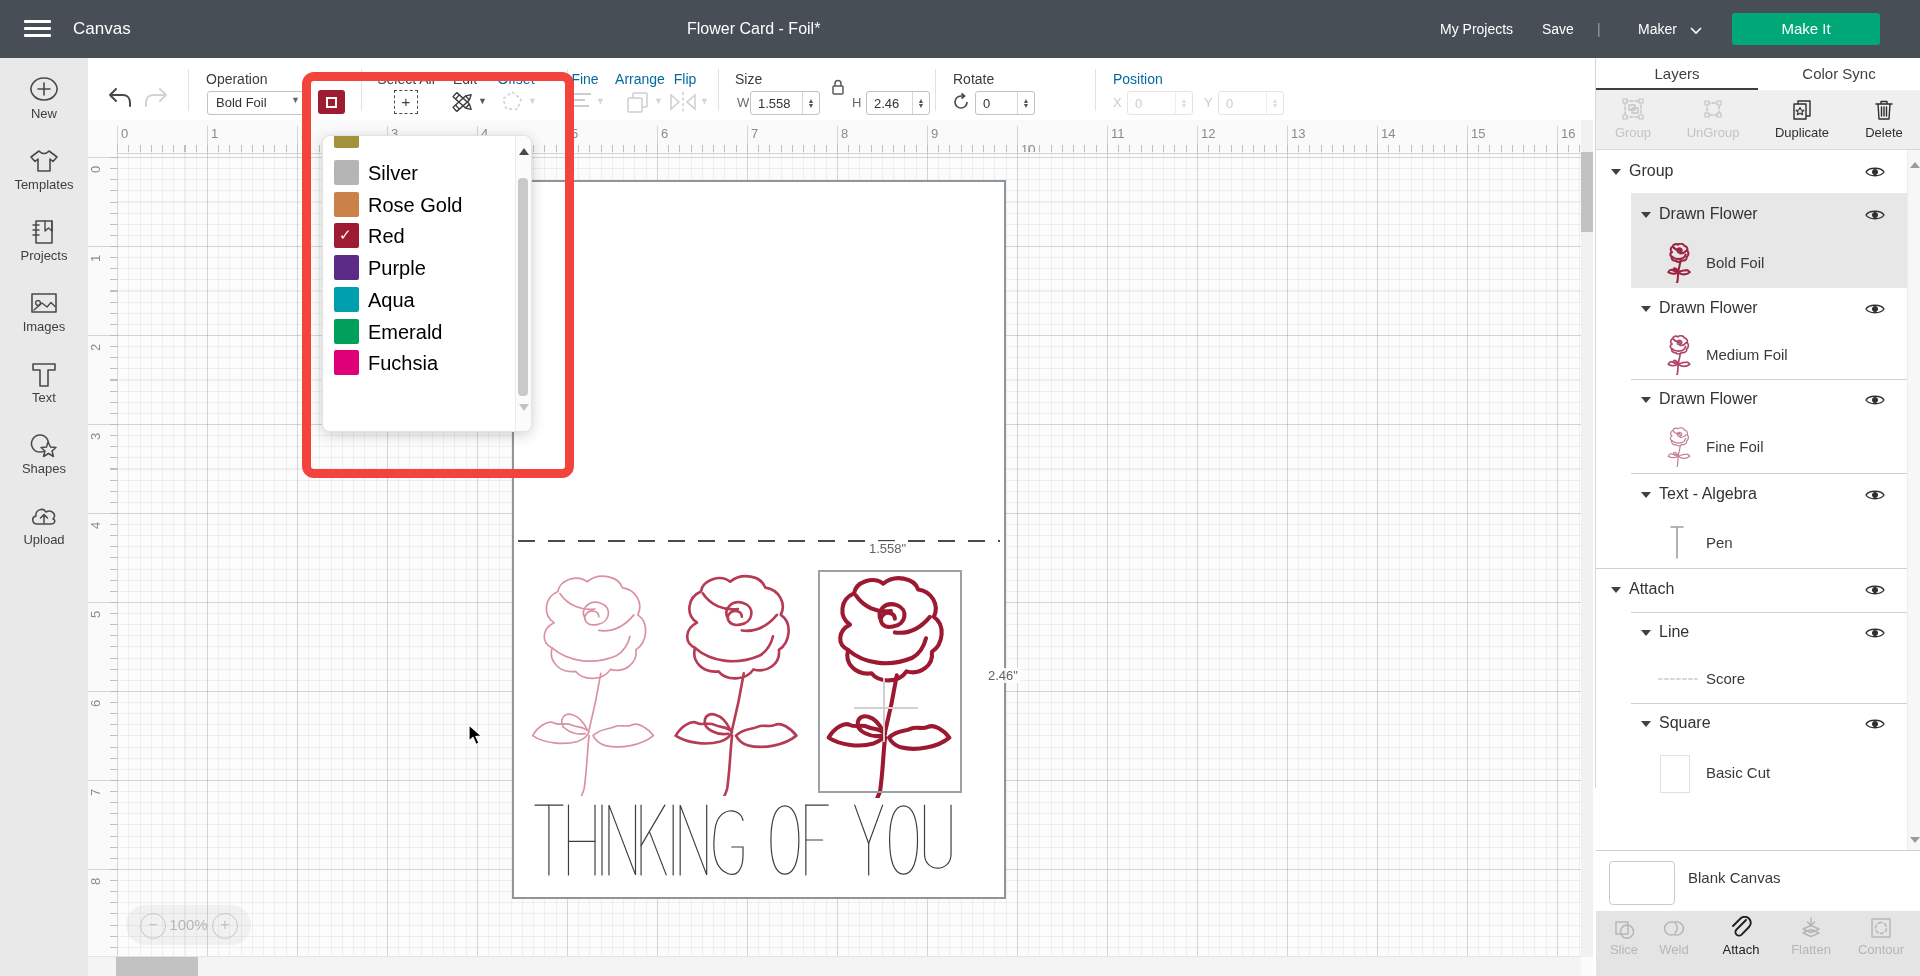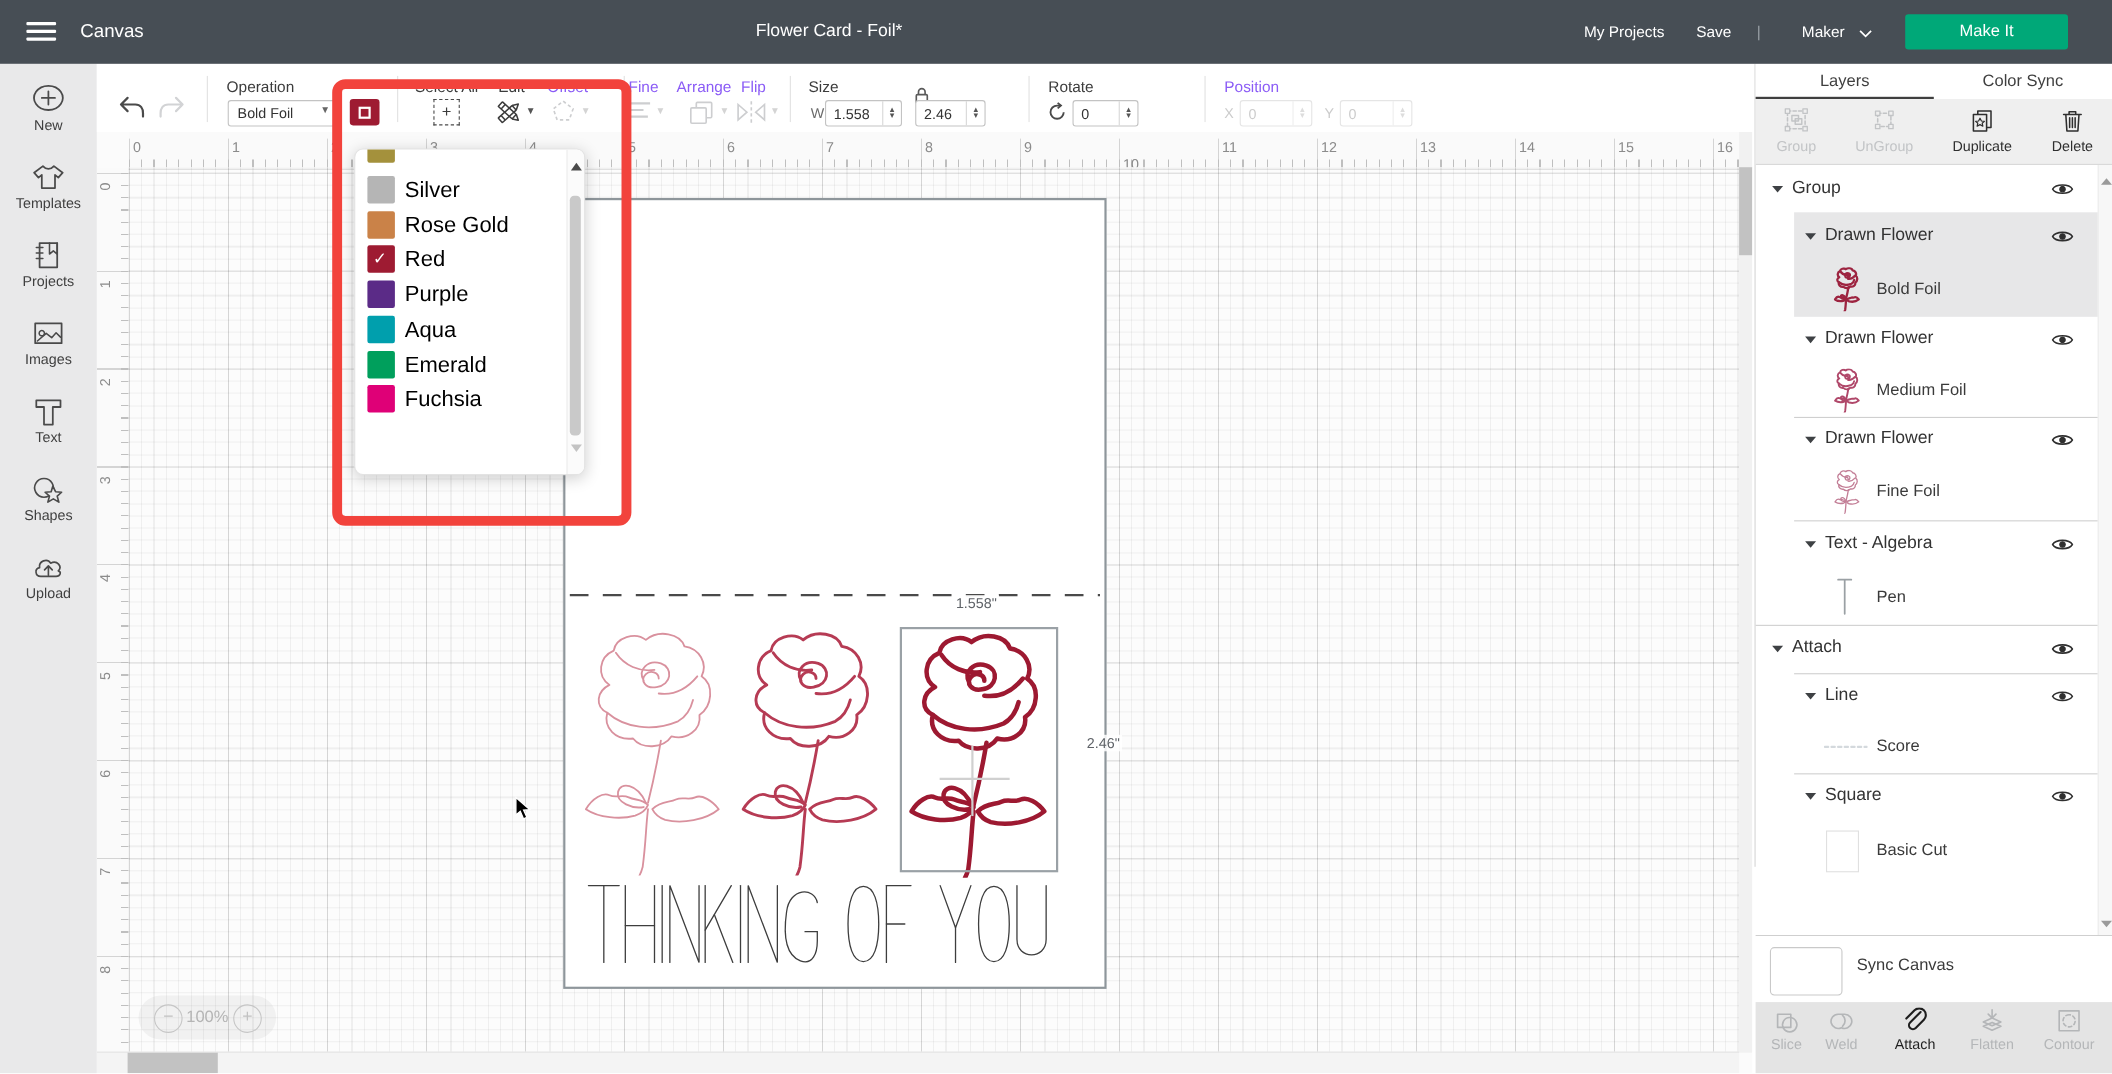--- a/index.html
+++ b/index.html
@@ -20,21 +20,21 @@
 #makeItBtn{left:1732px;top:13px;width:148px;height:32px;background:#00a878;border-radius:3px;color:#fff;font-size:15px;text-align:center;line-height:32px;cursor:pointer}
 
 #sidebar{left:0;top:58px;width:88px;height:918px;background:#e9e9ea;z-index:5}
 .side-item{position:absolute;left:0;width:88px;text-align:center;color:#3f3f3f}
 .side-item .lbl{font-size:13px;display:block;margin-top:2px}
 .side-item svg{display:block;margin:0 auto}
 
 #toolbar{left:88px;top:58px;width:1507px;height:62px;background:#fff;z-index:6}
 .tb-div{position:absolute;top:11px;width:1px;height:42px;background:#e2e2e2}
 .tb-label{position:absolute;top:13px;font-size:14px;color:#3c3c3c;white-space:nowrap}
-.tb-label.dis{color:#8b5cf6}
+.tb-label.dis{color:#0369a1}
 .tb-label.ctr{transform:translateX(-50%)}
 .num-input{position:absolute;top:33px;height:22px;border:1px solid #c3c3c3;border-radius:3px;background:#fff;font-size:13px;color:#333;display:flex;align-items:center}
 .num-input .val{flex:1;padding-left:7px}
 .num-input .spin{width:16px;height:100%;border-left:1px solid #d8d8d8;display:flex;flex-direction:column;align-items:center;justify-content:center;font-size:7px;color:#555;line-height:5px}
 .num-input.dis{border-color:#e5e5e5;color:#ccc}
 .num-input.dis .val{color:#ccc}
 .num-input.dis .spin{border-color:#eee;color:#ddd}
 .fld-lbl{position:absolute;top:37px;font-size:13px;color:#6a6a6a}
 .fld-lbl.dis{color:#ccc}
 
@@ -366,21 +366,21 @@
       <span class="val">1.558</span>
       <span class="spin">▲<br>▼</span>
     </div>
     <svg class="abs" style="left:742px;top:20px" width="16" height="18" viewBox="0 0 16 18">
         <g stroke="#5a5a5a" stroke-width="1.5" fill="none">
           <rect x="3" y="8" width="10" height="8" rx="1"></rect>
           <path d="M5,8 V5.5 A3,3 0 0 1 11,5.5 V8"></path>
         </g>
       </svg>
     <div class="fld-lbl" style="left:764px">H</div>
-    <div class="num-input" style="left:744px;width:62px">
+    <div class="num-input" style="left:778px;width:62px">
       <span class="val">2.46</span>
       <span class="spin">▲<br>▼</span>
     </div>
     <div class="tb-div" style="left:847px"></div>
     <div class="tb-label" style="left:865px">Rotate</div>
     <svg class="abs" style="left:863px;top:34px" width="20" height="20" viewBox="0 0 20 20">
         <g stroke="#4a4a4a" stroke-width="1.7" fill="none">
           <path d="M16,10 A6,6 0 1 1 10,4 H13"></path>
           <path d="M10.5,1.5 L13.5,4 L10.5,6.5"></path>
         </g>
@@ -590,21 +590,21 @@
         <div class="divider" style="left: 35px; top: 554px; width: 278px;"></div>
         <div class="divider" style="left: 35px; top: 645px; width: 278px;"></div>
       </div>
     <div id="panelScroll">
       <div id="psUp"></div>
       <div id="psDown"></div>
     </div>
     <div class="divider" style="left:0;top:792px;width:100%"></div>
     <div id="footerRow">
       <div id="blankSwatch"></div>
-      <div id="blankLabel">Sync Canvas</div>
+      <div id="blankLabel">Blank Canvas</div>
     </div>
     <div id="toolsBar">
         <div class="tool dis" style="left: 0px; width: 56px;">
           <svg width="24" height="24" viewBox="0 0 24 24" style="display: block; margin: 0px auto;">
             <path d="M4,6 H16 V18 H4 Z" stroke="currentColor" stroke-width="1.5" fill="none" stroke-linecap="round" stroke-linejoin="round"></path>
             <path d="M15,9 a6.5,6.5 0 1 0 0.01,0Z" stroke="currentColor" stroke-width="1.5" fill="none" stroke-linecap="round" stroke-linejoin="round"></path>
           </svg>
           <span class="lbl">Slice</span>
         </div>
         <div class="tool dis" style="left: 55px; width: 46px;">

